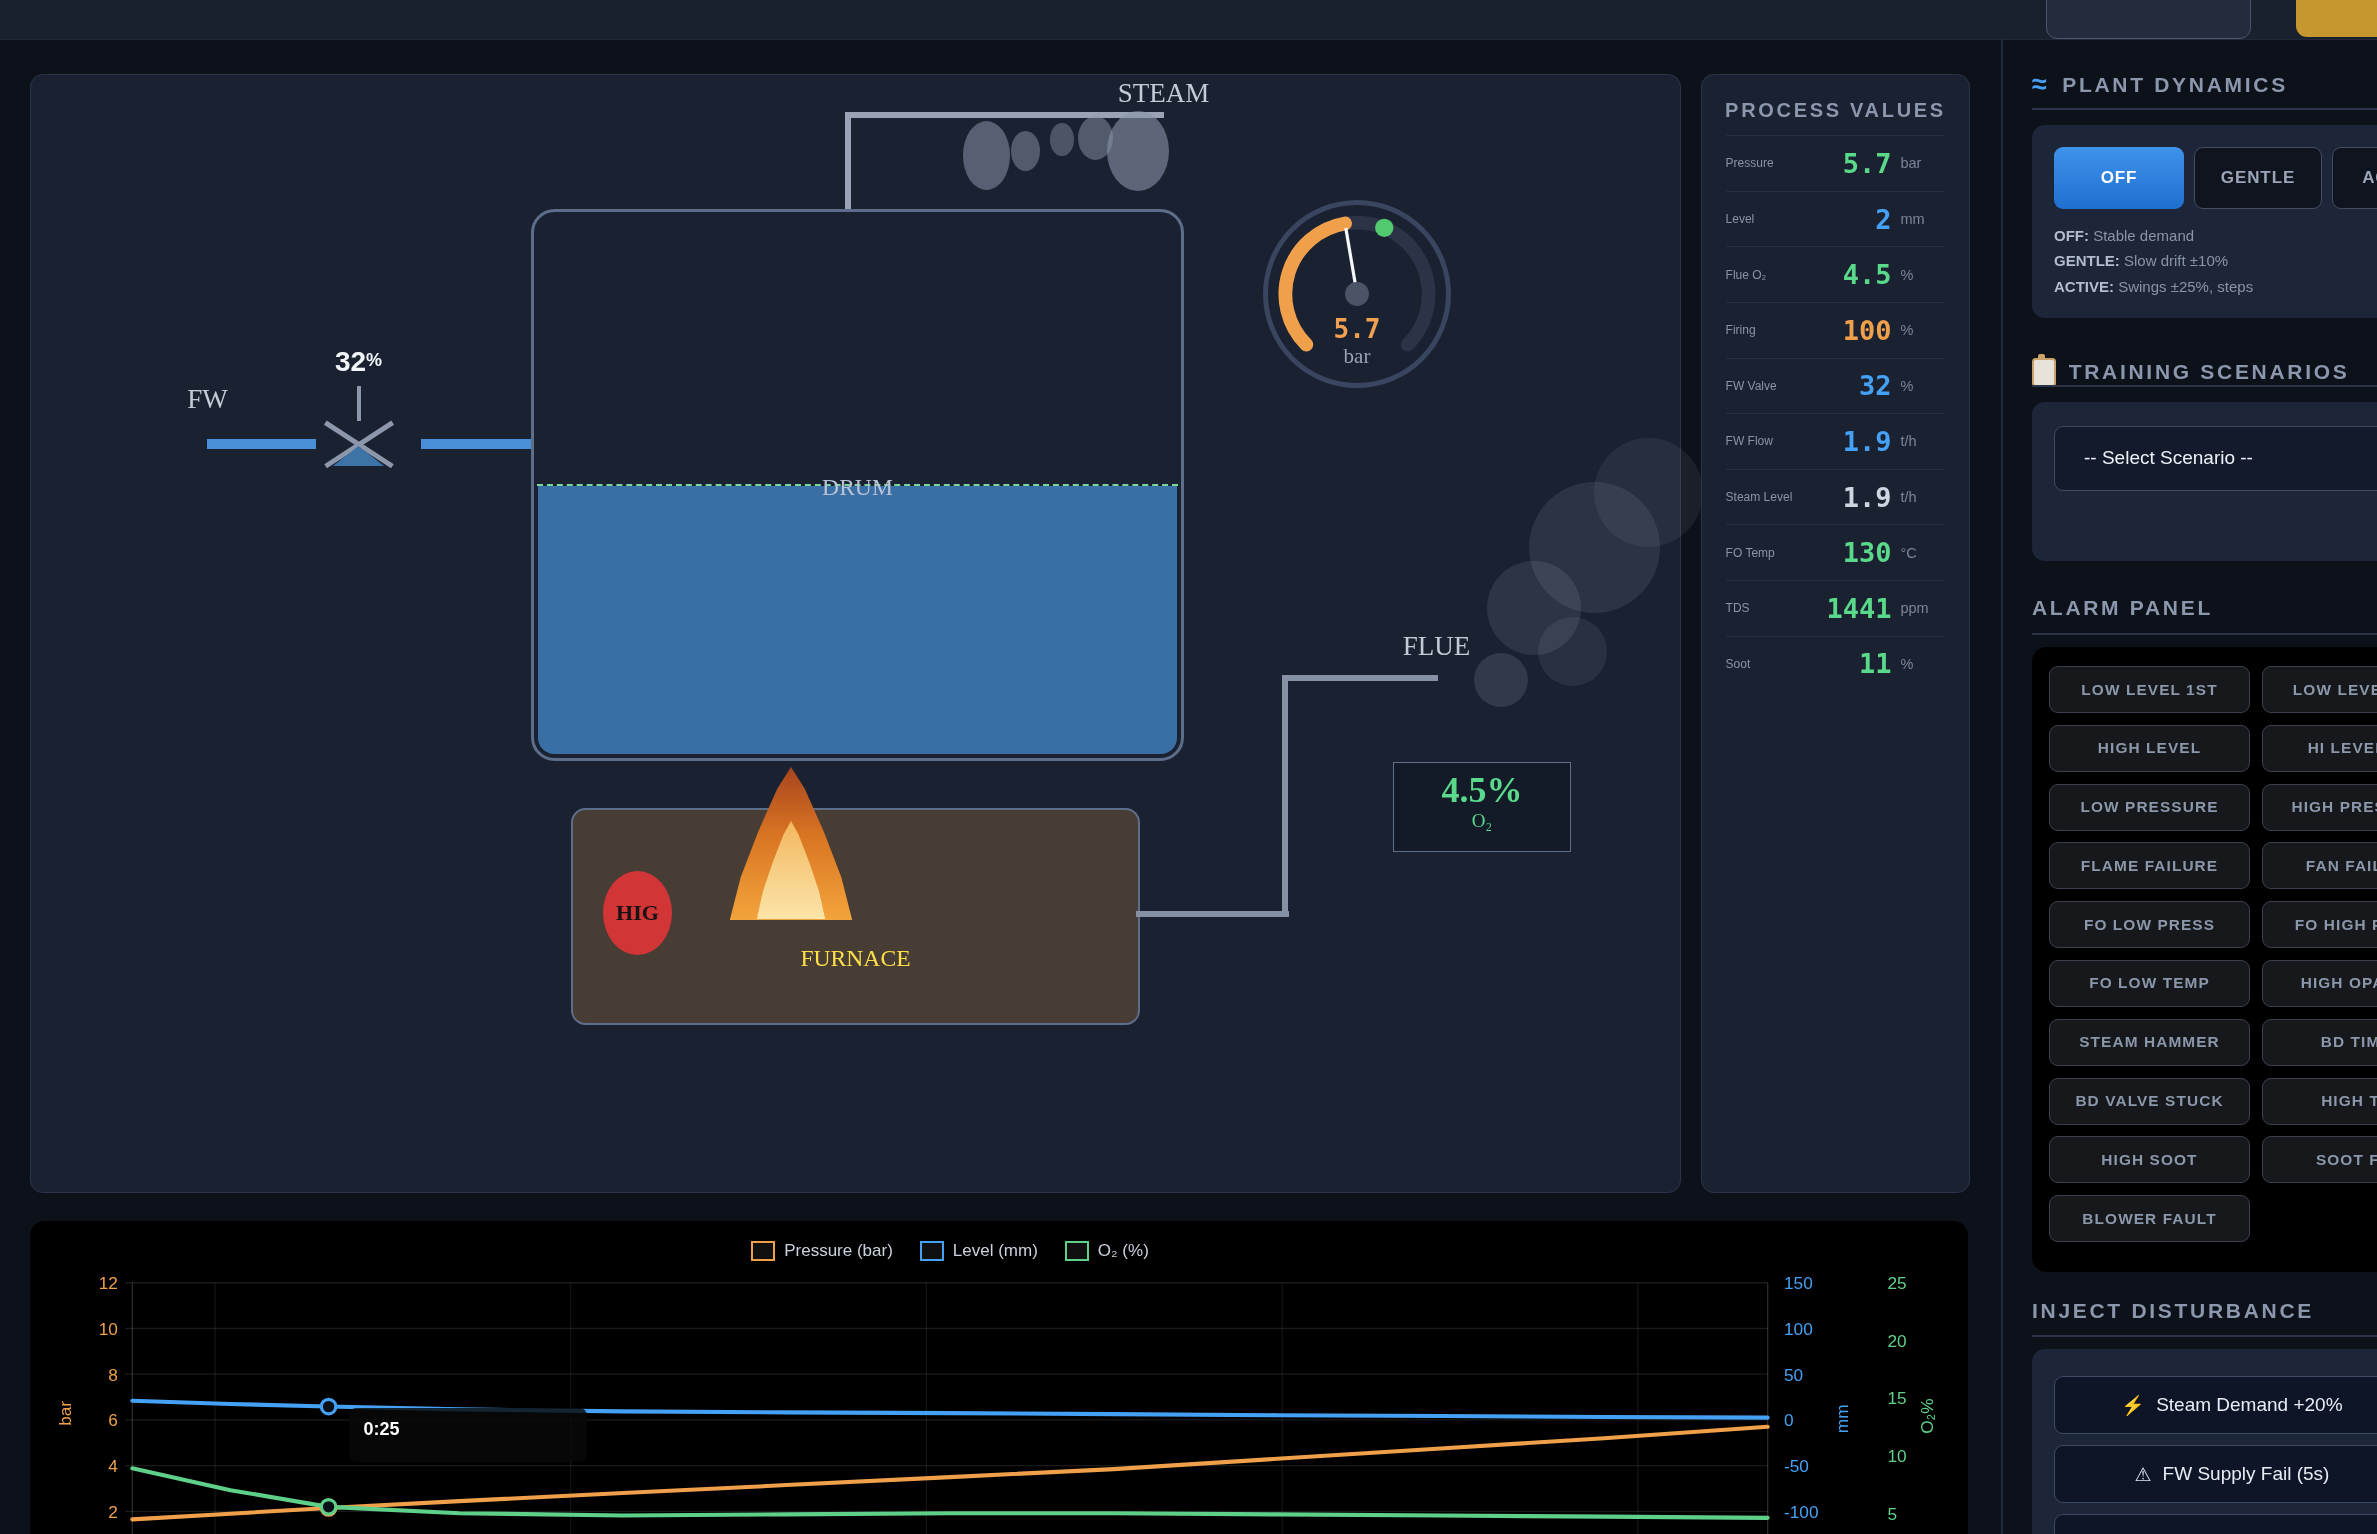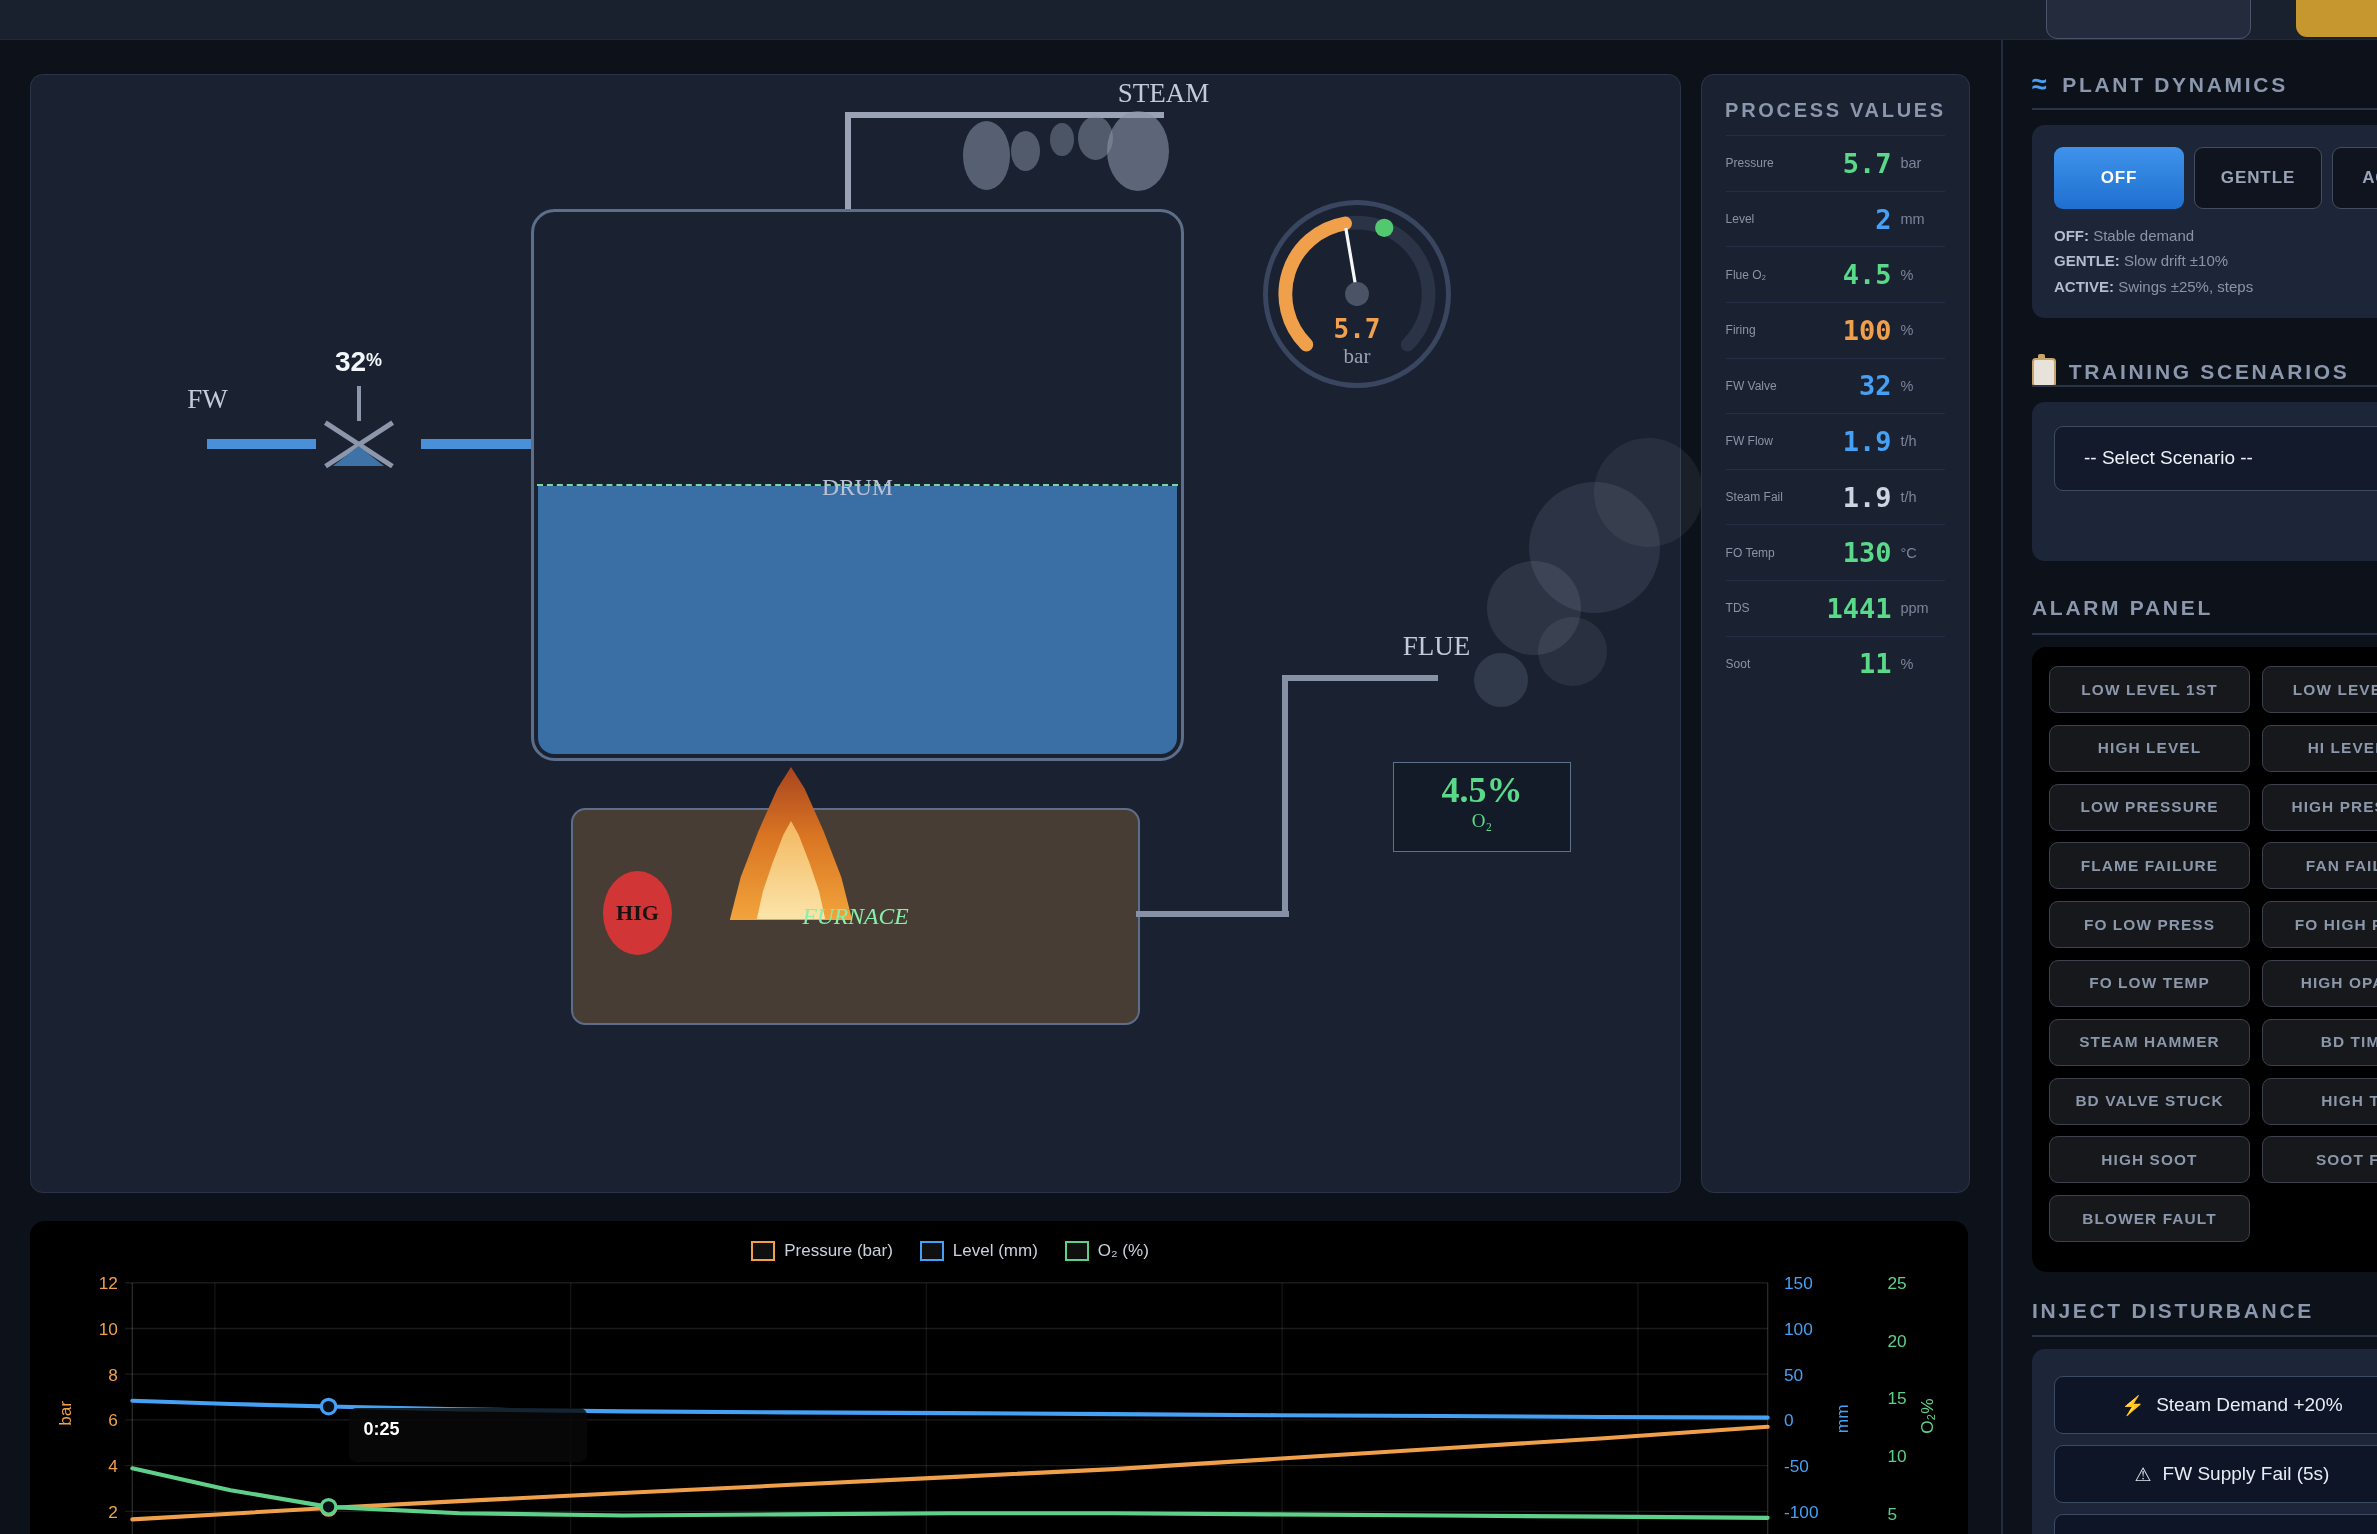--- a/index.html
+++ b/index.html
@@ -137,21 +137,21 @@
       <circle cx="97" cy="97" r="13" fill="#4b5466"></circle>
     </svg>
     <div id="gauge-value">5.7</div>
     <div id="gauge-unit" class="serif">bar</div>
   </div>
 
   <div id="furnace"></div>
   <div id="flame-outer" class="flame"></div>
   <div id="flame-inner" class="flame"></div>
   <div id="hig-badge" class="serif">HIG</div>
-  <div class="diagram-label serif" style="left:745px;top:828px;width:159px;font-size:23.6px;color:#86efac;font-style:italic;">FURNACE</div>
+  <div class="diagram-label serif" style="left:745px;top:870px;width:159px;font-size:23.6px;color:#fde047;">FURNACE</div>
 
   <div class="pipe flue abs" style="left:1105px;top:836px;width:153px;height:6.4px;"></div>
   <div class="pipe flue abs" style="left:1251px;top:600px;width:6.4px;height:242px;"></div>
   <div class="pipe flue abs" style="left:1251px;top:600px;width:156px;height:6.4px;"></div>
   <div class="diagram-label serif" style="left:1342px;top:556px;width:127px;">FLUE</div>
 
   <div class="smoke" style="left:1498px;top:407px;width:131px;height:131px;opacity:.12;"></div>
   <div class="smoke" style="left:1563px;top:363px;width:109px;height:109px;opacity:.09;"></div>
   <div class="smoke" style="left:1456px;top:486px;width:94px;height:94px;opacity:.13;"></div>
   <div class="smoke" style="left:1507px;top:542px;width:69px;height:69px;opacity:.10;"></div>
@@ -190,21 +190,21 @@
         <span class="pv-label">FW Valve</span>
     <span class="pv-value v-blue">32</span>
     <span class="pv-unit">%</span>
       </div>
       <div class="pv-row">
         <span class="pv-label">FW Flow</span>
     <span class="pv-value v-blue">1.9</span>
     <span class="pv-unit">t/h</span>
       </div>
       <div class="pv-row">
-        <span class="pv-label">Steam Fail</span>
+        <span class="pv-label">Steam Level</span>
     <span class="pv-value v-light">1.9</span>
     <span class="pv-unit">t/h</span>
       </div>
       <div class="pv-row">
         <span class="pv-label">FO Temp</span>
     <span class="pv-value v-green">130</span>
     <span class="pv-unit">°C</span>
       </div>
       <div class="pv-row">
         <span class="pv-label">TDS</span>

